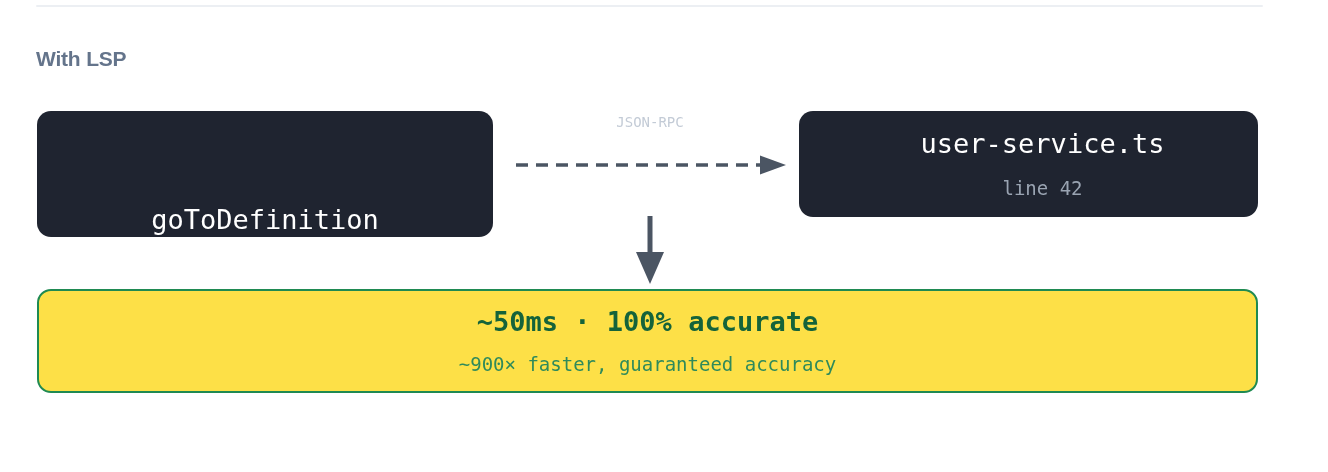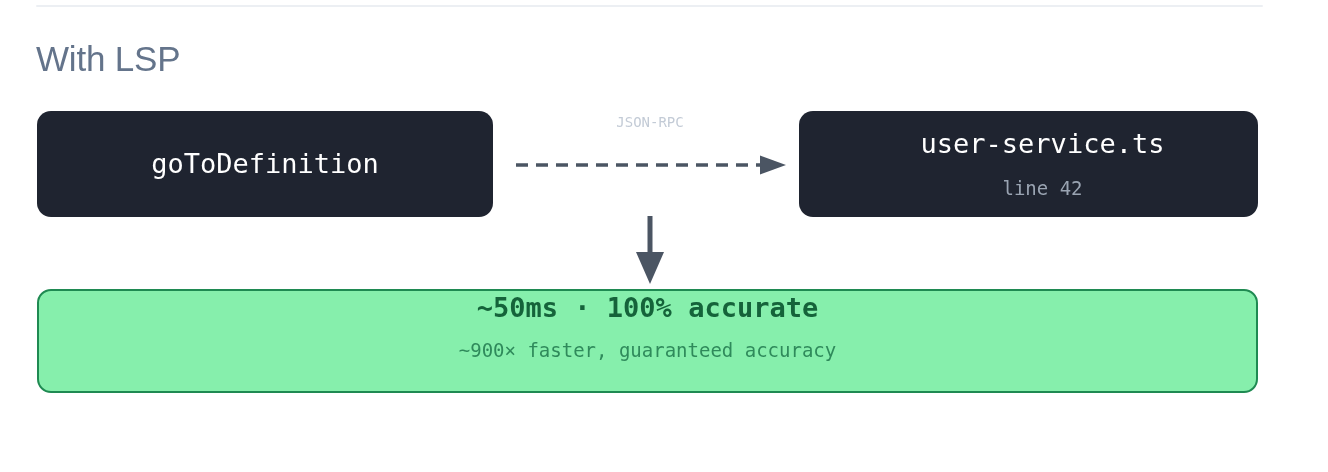--- a/index.html
+++ b/index.html
@@ -28,22 +28,22 @@
     height: 2px;
     background: #eceff3;
     border-radius: 1px;
   }
 
   
   .section-title {
     position: absolute;
     left: 36px;
     top: 42px;
-    font-size: 35px;
-    font-weight: normal;
+    font-size: 21px;
+    font-weight: bold;
     letter-spacing: -0.2px;
     color: #64748b;
     line-height: 34px;
     white-space: nowrap;
     text-align: center;
   }
 
   
   .node {
     position: absolute;
@@ -52,21 +52,22 @@
     display: flex;
     flex-direction: column;
     align-items: center;
     justify-content: center;
     box-sizing: border-box;
   }
   .node-left {
     left: 37px;
     top: 111px;
     width: 456px;
-    height: 106px;
+    height: 126px;
+    justify-content: flex-end;
   }
   .node-right {
     left: 799px;
     top: 111px;
     width: 459px;
     height: 106px;
     padding-left: 28px;
   }
   .node-title {
     font-family: "DejaVu Sans Mono", "Liberation Mono", monospace;
@@ -118,27 +119,27 @@
   .v-arrow svg { display: block; }
 
   
   .result {
     position: absolute;
     left: 37px;
     top: 289px;
     width: 1221px;
     height: 104px;
     box-sizing: border-box;
-    background: #86efac;
+    background: #fde047;
     border: 2px solid #1f8a52;
     border-radius: 14px;
     display: flex;
     flex-direction: column;
     align-items: center;
-    justify-content: flex-start;
+    justify-content: center;
   }
   .result-main {
     font-family: "DejaVu Sans Mono", "Liberation Mono", monospace;
     font-size: 27px;
     font-weight: bold;
     color: #15633a;
     line-height: 34px;
     white-space: nowrap;
   }
   .result-sub {

